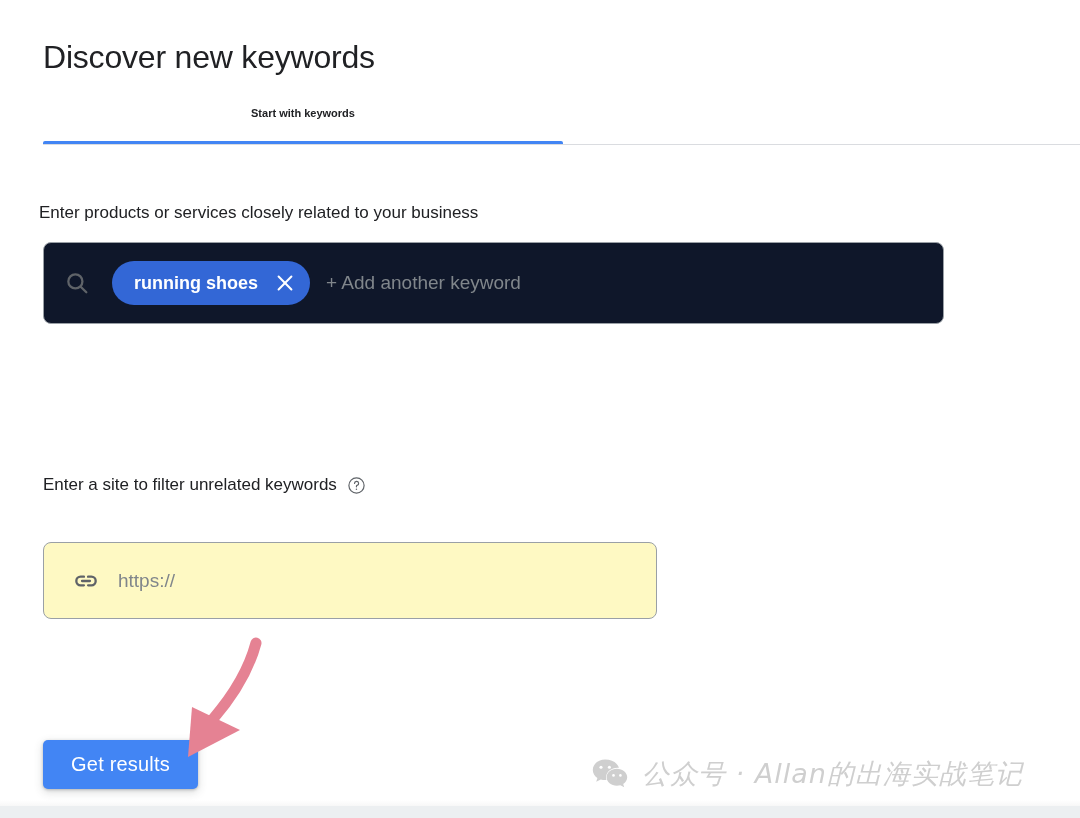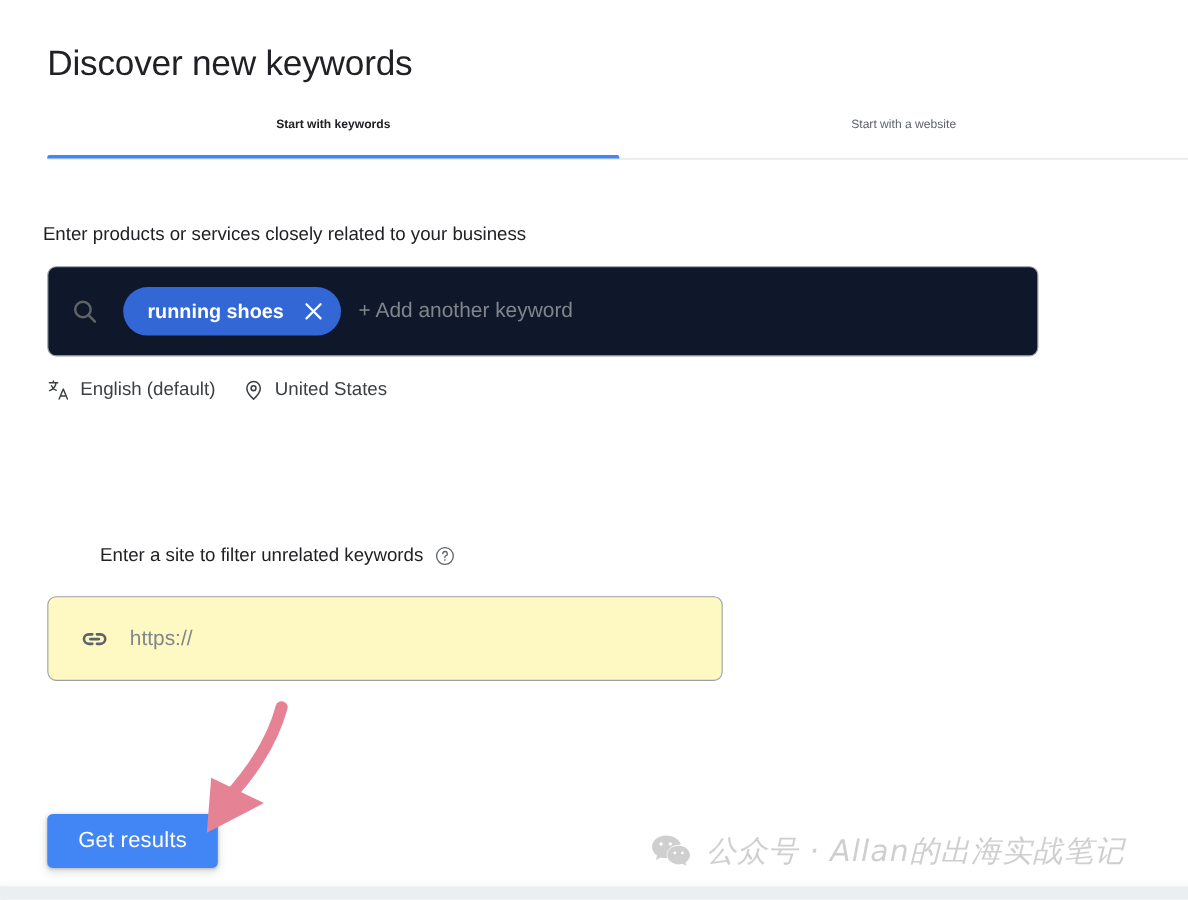--- a/index.html
+++ b/index.html
@@ -193,25 +193,24 @@
     flex: 0 0 21px;
     margin-right: 9px;
     color: #3c4043;
     display: block;
   }
 
   
   .site-label-row {
     position: absolute;
     left: 43px;
-    top: 492px;
+    top: 472px;
     display: flex;
     align-items: center;
     height: 26px;
-    margin-left: 48px;
   }
   .site-label {
     font-size: 17px;
     color: #202124;
     white-space: nowrap;
   }
   .help-icon {
     width: 19px;
     height: 19px;
     flex: 0 0 19px;
@@ -312,21 +311,20 @@
 
 <div class="edge-strip"></div>
 
 <div class="page">
 
   <h1 class="page-title">Discover new keywords</h1>
 
   <div class="tabs">
     <div class="tab-divider"></div>
     <div class="tab tab-0 active">Start with keywords</div>
-    <div class="tab tab-1 inactive">Start with a website</div>
     <div class="tab-underline"></div>
   </div>
 
   <div class="kw-label">Enter products or services closely related to your business</div>
 
   <div class="kw-box">
     <svg class="search-icon" viewBox="0 0 24 24" fill="none">
       <circle cx="10.5" cy="10.5" r="6.5" stroke="currentColor" stroke-width="2.1"></circle>
       <line x1="15.4" y1="15.4" x2="20.6" y2="20.6" stroke="currentColor" stroke-width="2.1" stroke-linecap="round"></line>
     </svg>
@@ -335,36 +333,20 @@
       <span>running shoes</span>
       <svg class="kw-chip-remove" viewBox="0 0 24 24">
         <line x1="5" y1="5" x2="19" y2="19" stroke="currentColor" stroke-width="2.2" stroke-linecap="round"></line>
         <line x1="19" y1="5" x2="5" y2="19" stroke="currentColor" stroke-width="2.2" stroke-linecap="round"></line>
       </svg>
     </div>
 
     <div class="kw-placeholder">+ Add another keyword</div>
   </div>
 
-  <div class="meta-row">
-    <div class="meta-item">
-      <svg class="meta-icon" viewBox="0 0 24 24" fill="none">
-        <path d="M2.2 4.6h8.6M6.3 2.6v2M9.1 4.6c-.5 3.6-3 6.6-6.6 8.1M4.3 7.6c.9 2.2 2.7 3.9 5 4.8" stroke="currentColor" stroke-width="1.5" stroke-linecap="round" stroke-linejoin="round"></path>
-        <path d="M12.3 21.4l4.3-10.3 4.3 10.3M13.9 18.2h5.4" stroke="currentColor" stroke-width="1.5" stroke-linecap="round" stroke-linejoin="round"></path>
-      </svg>
-      <span>English (default)</span>
-    </div>
-    <div class="meta-item">
-      <svg class="meta-icon" viewBox="0 0 24 24" fill="none">
-        <path d="M12 21.5s7-6.2 7-11.2A7 7 0 0 0 5 10.3c0 5 7 11.2 7 11.2z" stroke="currentColor" stroke-width="1.6" stroke-linejoin="round"></path>
-        <circle cx="12" cy="10.2" r="2.5" stroke="currentColor" stroke-width="1.6"></circle>
-      </svg>
-      <span>United States</span>
-    </div>
-  </div>
 
   <div class="site-label-row">
     <span class="site-label">Enter a site to filter unrelated keywords</span>
     <svg class="help-icon" viewBox="0 0 24 24" fill="none">
       <circle cx="12" cy="12" r="9.6" stroke="currentColor" stroke-width="1.5"></circle>
       <path d="M9.5 9.3a2.6 2.6 0 1 1 3.2 2.6c-.6.2-.8.7-.8 1.3v.5" stroke="currentColor" stroke-width="1.5" stroke-linecap="round" fill="none"></path>
       <circle cx="11.9" cy="16.6" r="0.95" fill="currentColor"></circle>
     </svg>
   </div>
 

